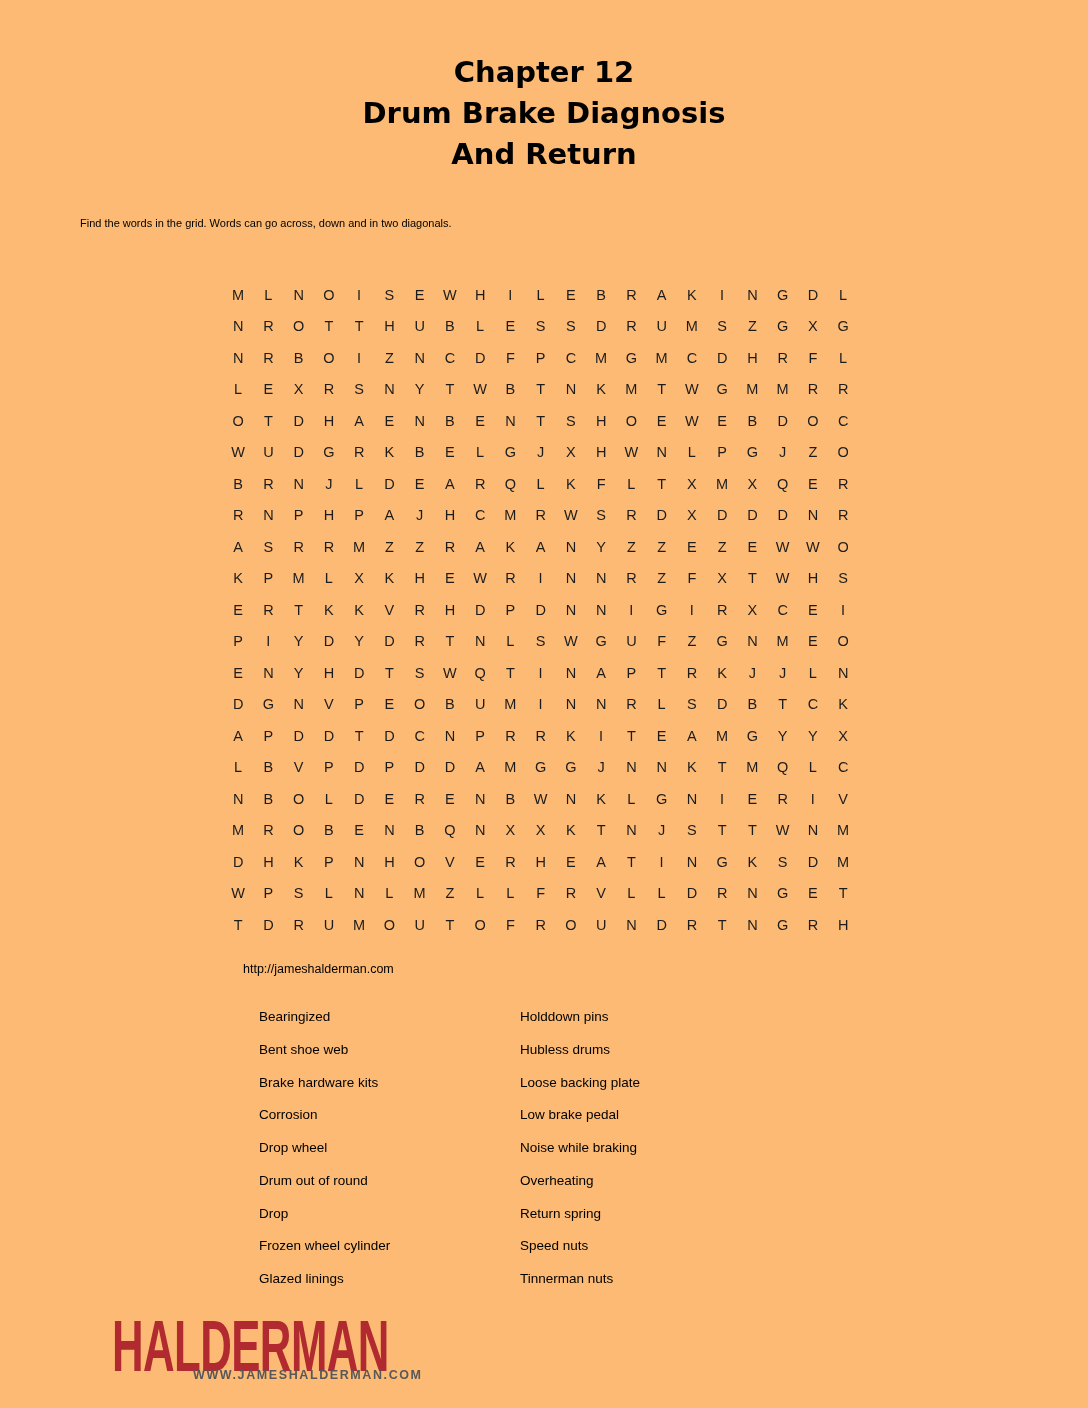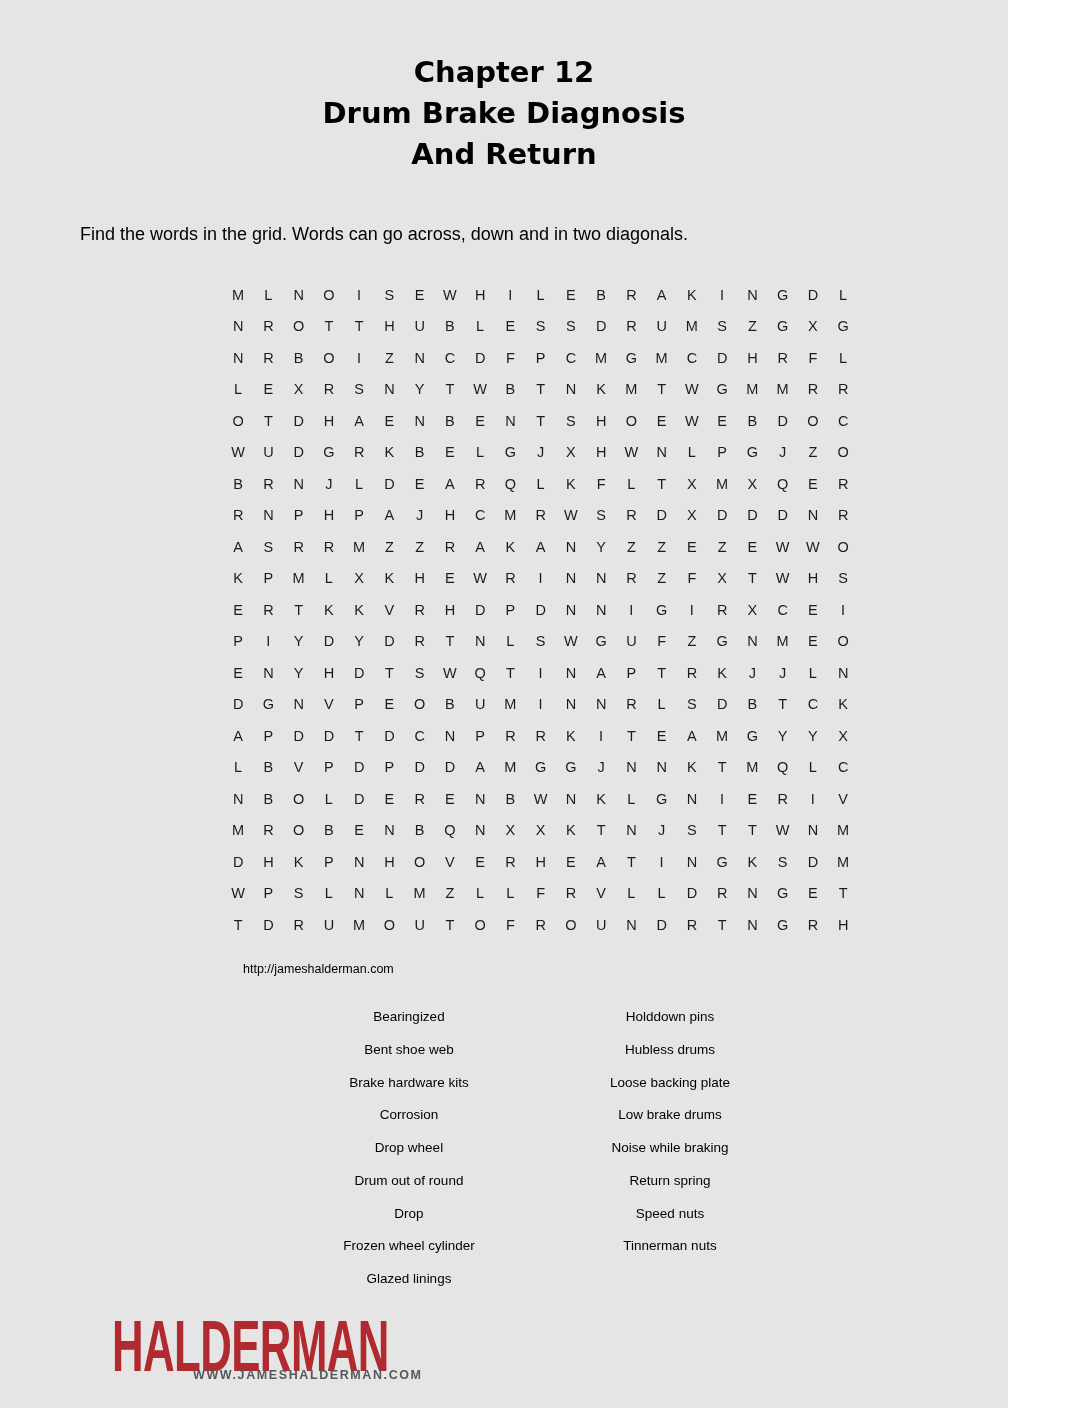--- a/index.html
+++ b/index.html
@@ -1,42 +1,42 @@
 <!DOCTYPE html>
 <html><head>
 <meta charset="utf-8">
 <style>
   html, body { margin: 0; padding: 0; background: #ffffff; }
   .page {
     position: relative;
-    width: 1008px;
+    width: 1088px;
     height: 1408px;
-    background: #e5e5e5;
+    background: #fdba74;
     font-family: "Liberation Sans", sans-serif;
     color: #000000;
     overflow: hidden;
   }
   .title-block {
     position: absolute;
     top: 52px;
     left: 0;
     width: 100%;
     text-align: center;
     font-family: "DejaVu Sans", sans-serif;
     font-size: 29px;
     font-weight: bold;
     line-height: 41px;
     color: #000000;
     letter-spacing: 0px;
   }
   .instructions {
     position: absolute;
     left: 80px;
-    top: 224px;
-    font-size: 18px;
+    top: 217px;
+    font-size: 11px;
     color: #000000;
   }
   .word-grid {
     position: absolute;
     left: 223px;
     top: 279px;
     display: grid;
     grid-template-columns: repeat(21, 30.25px);
     grid-auto-rows: 31.5px;
   }
@@ -52,21 +52,21 @@
     position: absolute;
     left: 243px;
     top: 962px;
     font-size: 12.5px;
     color: #000000;
   }
   .word-col {
     position: absolute;
     top: 1001px;
     width: 300px;
-    text-align: center;
+    text-align: left;
   }
   .word-col.left  { left: 259px; }
   .word-col.right { left: 520px; }
   .word-item {
     height: 32.75px;
     line-height: 32.75px;
     font-size: 13.5px;
     color: #000000;
   }
   .logo-brand {
@@ -561,22 +561,23 @@
       <div class="word-item">Drop wheel</div>
       <div class="word-item">Drum out of round</div>
       <div class="word-item">Drop</div>
       <div class="word-item">Frozen wheel cylinder</div>
       <div class="word-item">Glazed linings</div>
     </div>
   <div class="word-col right">
       <div class="word-item">Holddown pins</div>
       <div class="word-item">Hubless drums</div>
       <div class="word-item">Loose backing plate</div>
-      <div class="word-item">Low brake drums</div>
+      <div class="word-item">Low brake pedal</div>
       <div class="word-item">Noise while braking</div>
+      <div class="word-item">Overheating</div>
       <div class="word-item">Return spring</div>
       <div class="word-item">Speed nuts</div>
       <div class="word-item">Tinnerman nuts</div>
     </div>
 
   <div class="logo-brand" style="color: rgb(176, 42, 48);">HALDERMAN</div>
   <div class="logo-site" style="color: rgb(88, 88, 90);">WWW.JAMESHALDERMAN.COM</div>
 
 </div>
 

